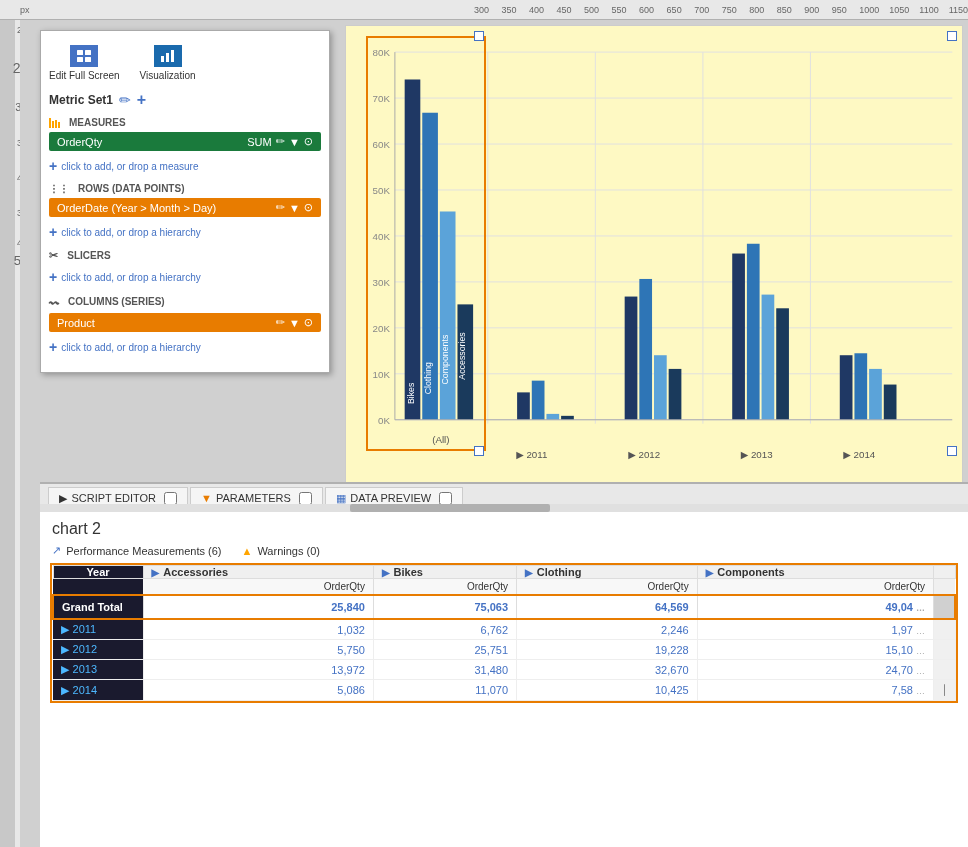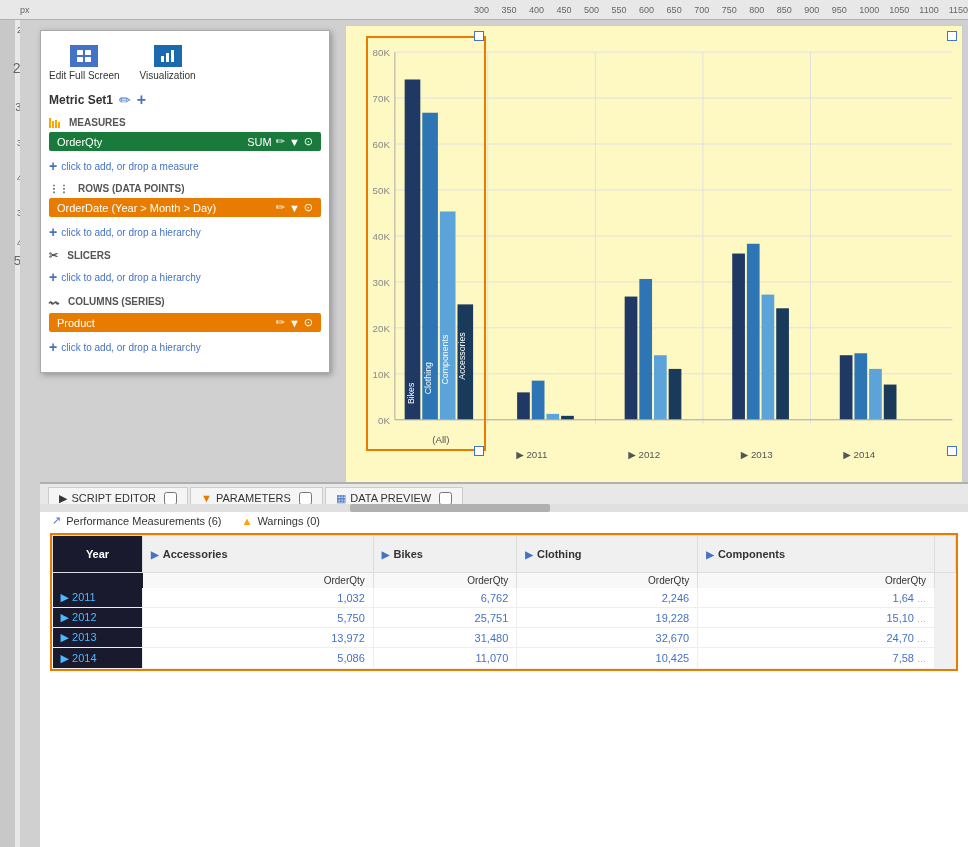--- a/index.html
+++ b/index.html
@@ -57,21 +57,21 @@
     .chart2-title { padding: 8px 12px 4px 12px; font-size: 16px; color: #333; font-weight: normal; }
     .chart2-stats { display: flex; align-items: center; gap: 20px; padding: 2px 12px 6px 12px; }
     .stat-item { display: flex; align-items: center; gap: 5px; font-size: 11px; }
     .stat-icon { color: #4472c4; }
     .stat-warn { color: #ffa500; }
 
     
     .data-table { margin: 0 10px; border: 2px solid #e87c00; overflow: hidden; }
     table { width: 100%; border-collapse: collapse; font-size: 11px; }
     .col-header { background: #f0f0f0; }
-    .col-header td { padding: 12px 8px; border: 1px solid #ddd; font-weight: bold; text-align: center; }
+    .col-header td { padding: 0 8px; border: 1px solid #ddd; font-weight: bold; text-align: center; }
     .col-header .category-cell { display: flex; align-items: center; gap: 4px; }
     .cat-arrow { color: #4472c4; font-size: 10px; }
     .grand-total-row td { padding: 4px 8px; border: 1px solid #ddd; font-weight: bold; }
     .grand-total-row td:first-child { background: #1a1a2e; color: white; }
     .grand-total-row td:not(:first-child) { text-align: right; color: #4472c4; background: white; }
     .data-row td { padding: 3px 8px; border-bottom: 1px solid #eee; border-right: 1px solid #eee; }
     .data-row td:first-child { background: #1a1a2e; color: #4db8ff; display: flex; align-items: center; gap: 4px; }
     .data-row td:not(:first-child) { text-align: right; color: #4472c4; }
     .scrollbar-col { width: 12px; background: #f0f0f0; }
 
@@ -301,20 +301,21 @@
         <input type="checkbox" style="margin-left: 4px;">
       </div>
       <div class="tab-item">
         <span style="color:#4472c4;">▦</span>
         <span>DATA PREVIEW</span>
         <input type="checkbox" style="margin-left: 4px;">
       </div>
     </div>
 
     <div class="chart2-area">
+      <div class="chart2-title">chart 2</div>
       <div class="chart2-stats">
         <div class="stat-item">
           <span class="stat-icon">↗</span>
           <span>Performance Measurements (6)</span>
         </div>
         <div class="stat-item">
           <span class="stat-warn">▲</span>
           <span>Warnings (0)</span>
         </div>
       </div>
@@ -356,31 +357,44 @@
               <td style="background:#1a1a2e;"></td>
               <td style="text-align:right;padding:2px 8px;border-right:1px solid #ddd;font-size:10px;">OrderQty</td>
               <td style="text-align:right;padding:2px 8px;border-right:1px solid #ddd;font-size:10px;">OrderQty</td>
               <td style="text-align:right;padding:2px 8px;border-right:1px solid #ddd;font-size:10px;">OrderQty</td>
               <td style="text-align:right;padding:2px 8px;border-right:1px solid #ddd;font-size:10px;">OrderQty</td>
               <td class="scrollbar-col"></td>
             </tr>
           </thead>
           <tbody>
 
+            <tr class="grand-total-row" style="border:2px solid #e87c00;">
+              <td style="background:#1a1a2e;color:white;font-weight:bold;">Grand Total</td>
+              <td>25,840</td>
+              <td>75,063</td>
+              <td>64,569</td>
+              <td>
+                <span>49,04</span>
+                <span style="color:#aaa;font-size:9px;">…</span>
+              </td>
+              <td class="scrollbar-col" style="background:#d0d0d0;border-left:1px solid #bbb;">
+                <div style="height:12px;background:#888;margin:1px 2px;border-radius:2px;"></div>
+              </td>
+            </tr>
 
             <tr class="data-row">
               <td style="background:#1a1a2e;color:#4db8ff;display:table-cell;">
                 <span>▶</span>
                 <span>2011</span>
               </td>
               <td>1,032</td>
               <td>6,762</td>
               <td>2,246</td>
               <td>
-                <span>1,64</span>
+                <span>1,97</span>
                 <span style="color:#aaa;font-size:9px;">…</span>
               </td>
               <td class="scrollbar-col"></td>
             </tr>
             <tr class="data-row">
               <td style="background:#1a1a2e;color:#4db8ff;display:table-cell;">
                 <span>▶</span>
                 <span>2012</span>
               </td>
               <td>5,750</td>

